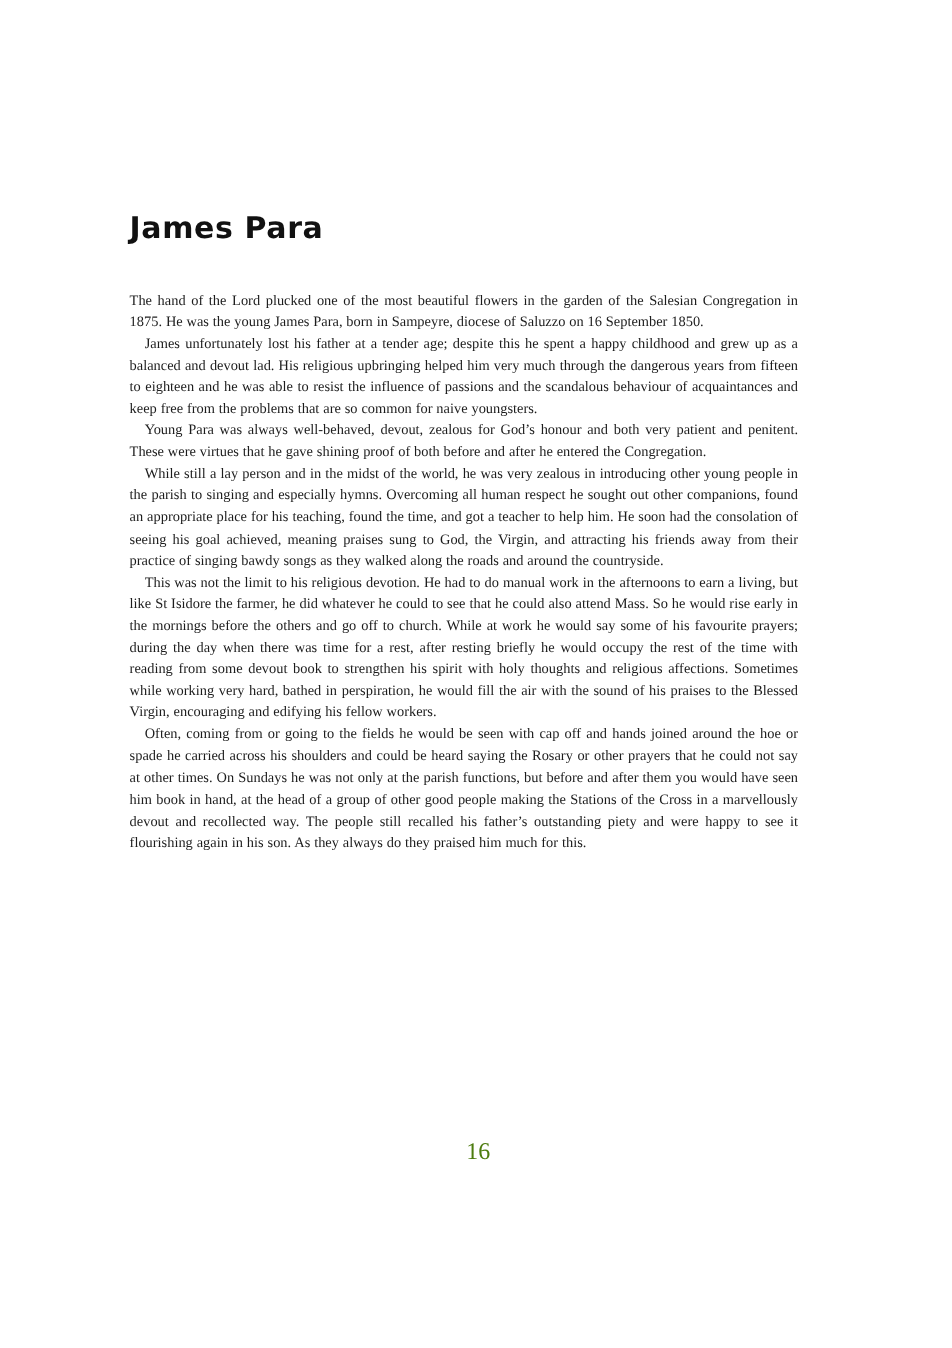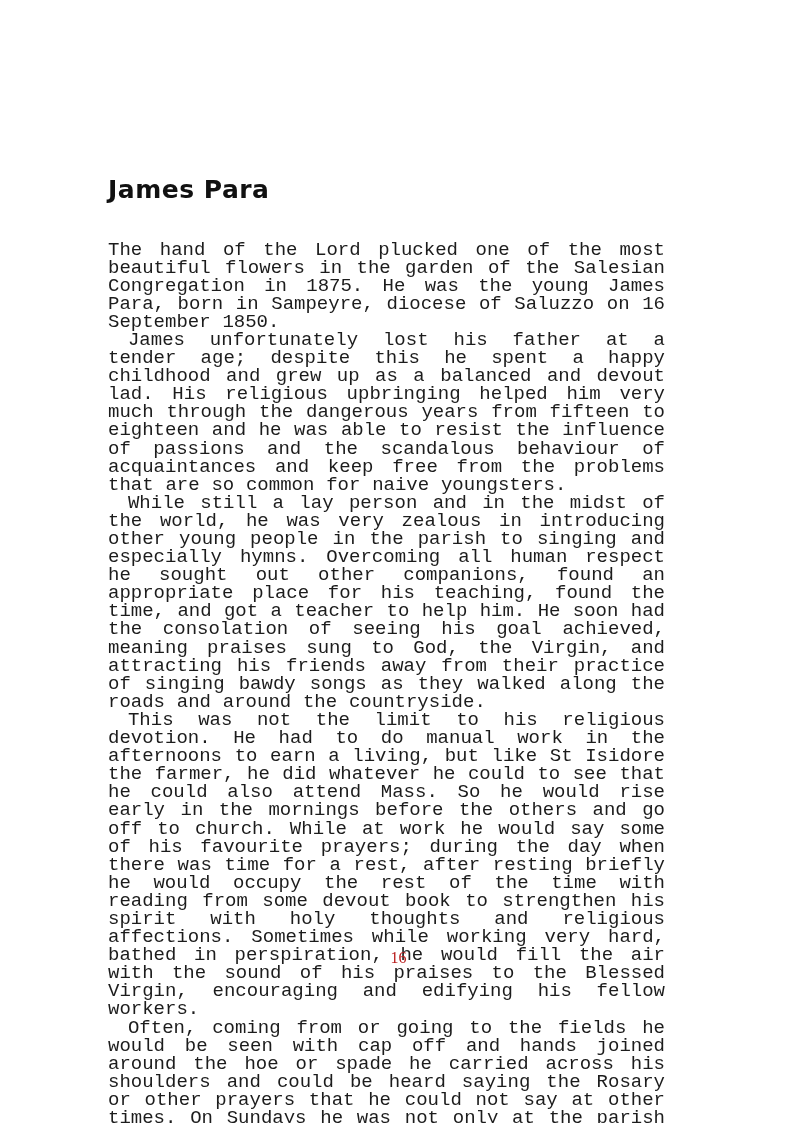--- a/index.html
+++ b/index.html
@@ -26,48 +26,48 @@
     font-family: "DejaVu Sans", "Liberation Sans", sans-serif;
     font-weight: bold;
     font-size: 25px;
     letter-spacing: 0.5px;
     color: #111111;
     margin: 0 0 37px 0;
     line-height: 1.1;
   }
   .body-copy p {
     margin: 0;
-    font-size: 19px;
+    font-size: 12px;
     line-height: 18.1px;
     text-align: justify;
     text-indent: 1.05em;
     word-spacing: 0.02em;
-    font-family: Liberation Mono, monospace;
   }
   .body-copy p:first-child {
     text-indent: 0;
   }
   .page-number {
     position: absolute;
     left: 120px;
     width: 557px;
     top: 949px;
     text-align: center;
-    font-size: 16px;
-    color: #b91c1c;
+    font-size: 20px;
+    color: #4d7c0f;
   }
 </style>
 </head>
 <body>
 
 <div class="page">
   <div class="text-block">
     <h1 class="doc-title">James Para</h1>
     <div class="body-copy">
         <p>The hand of the Lord plucked one of the most beautiful flowers in the garden of the Salesian Congregation in 1875. He was the young James Para, born in Sampeyre, diocese of Saluzzo on 16 September 1850.</p>
         <p>James unfortunately lost his father at a tender age; despite this he spent a happy childhood and grew up as a balanced and devout lad. His religious upbringing helped him very much through the dangerous years from fifteen to eighteen and he was able to resist the influence of passions and the scandalous behaviour of acquaintances and keep free from the problems that are so common for naive youngsters.</p>
+        <p>Young Para was always well-behaved, devout, zealous for God’s honour and both very patient and penitent. These were virtues that he gave shining proof of both before and after he entered the Congregation.</p>
         <p>While still a lay person and in the midst of the world, he was very zealous in introducing other young people in the parish to singing and especially hymns. Overcoming all human respect he sought out other companions, found an appropriate place for his teaching, found the time, and got a teacher to help him. He soon had the consolation of seeing his goal achieved, meaning praises sung to God, the Virgin, and attracting his friends away from their practice of singing bawdy songs as they walked along the roads and around the countryside.</p>
         <p>This was not the limit to his religious devotion. He had to do manual work in the afternoons to earn a living, but like St Isidore the farmer, he did whatever he could to see that he could also attend Mass. So he would rise early in the mornings before the others and go off to church. While at work he would say some of his favourite prayers; during the day when there was time for a rest, after resting briefly he would occupy the rest of the time with reading from some devout book to strengthen his spirit with holy thoughts and religious affections. Sometimes while working very hard, bathed in perspiration, he would fill the air with the sound of his praises to the Blessed Virgin, encouraging and edifying his fellow workers.</p>
         <p>Often, coming from or going to the fields he would be seen with cap off and hands joined around the hoe or spade he carried across his shoulders and could be heard saying the Rosary or other prayers that he could not say at other times. On Sundays he was not only at the parish functions, but before and after them you would have seen him book in hand, at the head of a group of other good people making the Stations of the Cross in a marvellously devout and recollected way. The people still recalled his father’s outstanding piety and were happy to see it flourishing again in his son. As they always do they praised him much for this.</p>
       </div>
   </div>
   <div class="page-number">16</div>
 </div>
 
 </body></html>

